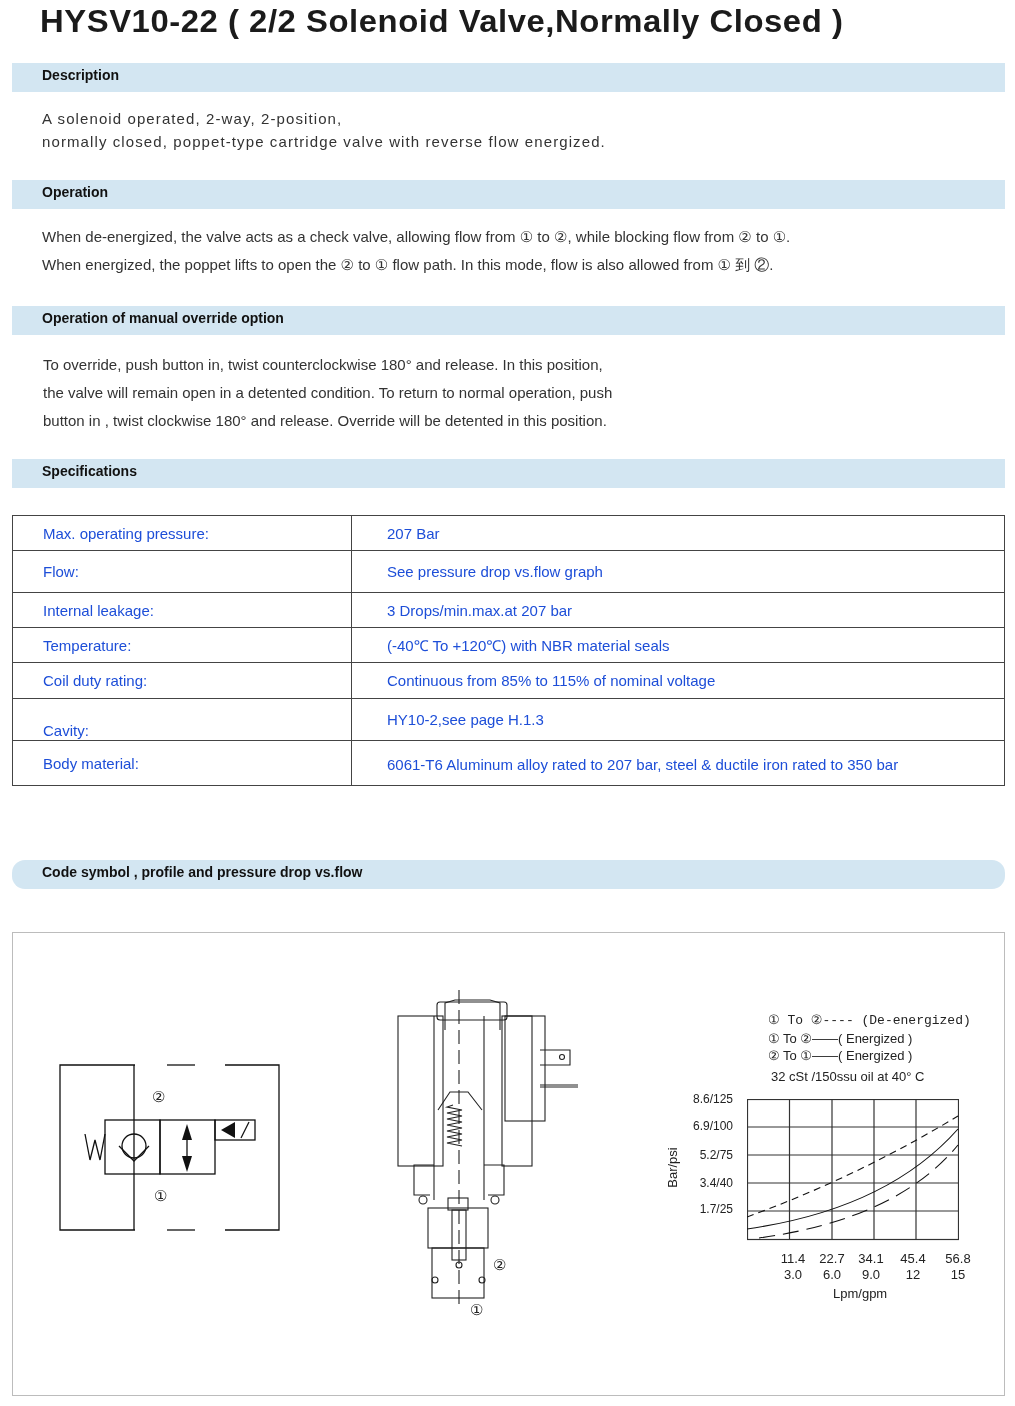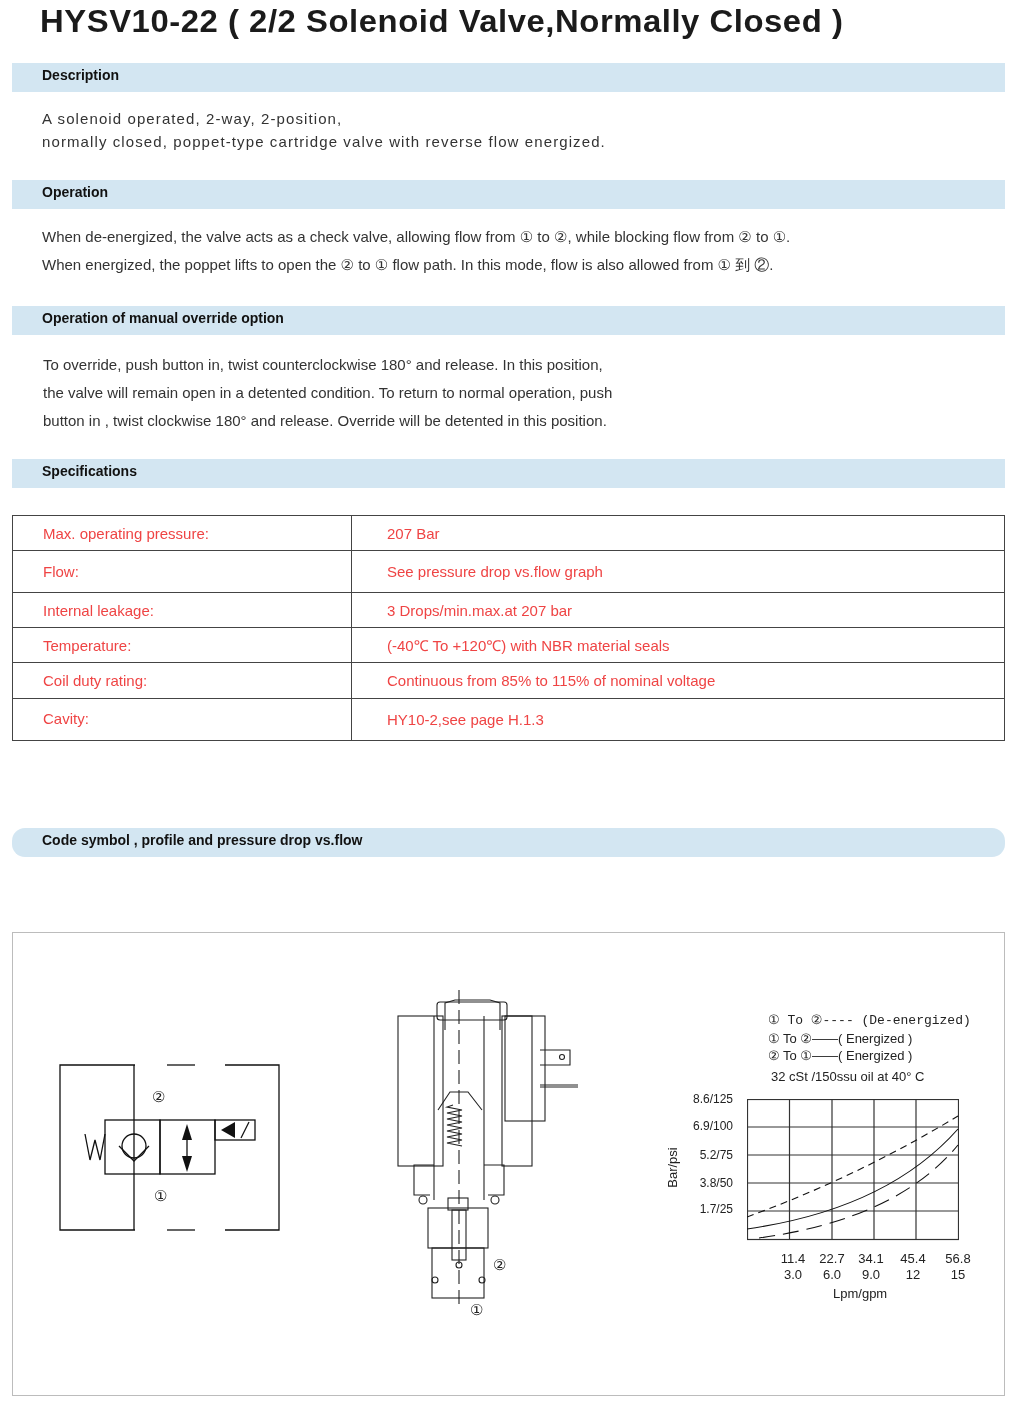--- a/index.html
+++ b/index.html
@@ -3,21 +3,21 @@
 <meta charset="utf-8">
 <style>
   html, body { margin:0; padding:0; background:#ffffff; }
   body { width:1015px; height:1406px; position:relative; overflow:hidden; font-family:"Liberation Sans", sans-serif; color:#222; }
   .title { position:absolute; left:40px; top:4px; font-size:31px; font-weight:bold; letter-spacing:0.5px; color:#1b1b1b; white-space:nowrap; transform:scaleX(1.06); transform-origin:left top; }
   .sec-header { position:absolute; left:12px; width:993px; height:29px; background:#d3e6f2; }
   .sec-header span { position:absolute; left:30px; top:4px; font-size:14px; font-weight:bold; color:#111; white-space:nowrap; }
   .para { position:absolute; left:42px; font-size:15px; color:#333; white-space:nowrap; }
   .desc { letter-spacing:1.1px; }
   .spec-table { position:absolute; left:12px; top:515px; width:993px; border-collapse:collapse; border:1.5px solid #333; }
-  .spec-table td { border:1px solid #444; font-size:15px; color:#ef4444; padding:0; vertical-align:middle; }
+  .spec-table td { border:1px solid #444; font-size:15px; color:#1d4ed8; padding:0; vertical-align:middle; }
   .spec-table td.k { width:339px; padding-left:30px; box-sizing:border-box; }
   .spec-table td.v { padding-left:35px; }
   .frame { position:absolute; left:12px; top:932px; width:991px; height:462px; border:1.5px solid #bcbcbc; }
   .abs { position:absolute; }
   .legend-line { position:absolute; left:768px; font-size:13px; color:#222; white-space:nowrap; }
   .ytick { position:absolute; right:282px; font-size:12px; color:#222; text-align:right; white-space:nowrap; }
   .xtick { position:absolute; font-size:13px; color:#222; text-align:center; width:40px; line-height:16px; }
   .ylabel { position:absolute; left:652px; top:1160px; font-size:13px; transform:rotate(-90deg); transform-origin:center; white-space:nowrap; }
   .xlabel { position:absolute; left:833px; top:1286px; font-size:13px; }
 </style>
@@ -65,27 +65,31 @@
   </tr>
   <tr style="height:35px;">
     <td class="k">Temperature:</td>
     <td class="v">(-40℃ To +120℃) with NBR material seals</td>
   </tr>
   <tr style="height:36px;padding-left:38px;">
     <td class="k">Coil duty rating:</td>
     <td class="v">Continuous from 85% to 115% of nominal voltage</td>
   </tr>
   <tr style="height:42px;">
-    <td class="k" style="vertical-align:top;padding-top:11px;">Cavity:</td>
+    <td class="k" style="vertical-align:top;padding-top:23px;">Cavity:</td>
     <td class="v">HY10-2,see page H.1.3</td>
+  </tr>
+  <tr style="height:45px;">
+    <td class="k" style="vertical-align:top;padding-top:14px;">Body material:</td>
+    <td class="v" style="vertical-align:top;padding-top:15px;">6061-T6 Aluminum alloy rated to 207 bar, steel &amp; ductile iron rated to 350 bar</td>
   </tr>
 </tbody>
   </table>
 
-<div class="sec-header" style="top:828px;border-radius:13px;">
+<div class="sec-header" style="top:860px;border-radius:13px;">
   <span>Code symbol , profile and pressure drop vs.flow</span>
 </div>
 
 <div class="frame"></div>
 
 <svg class="abs" style="left:55px;top:1060px;" width="230" height="175">
   <g stroke="#111" stroke-width="1.3" fill="none">
 
     <polyline points="80,5 5,5 5,170 80,170"></polyline>
     <line x1="112" y1="5" x2="140" y2="5"></line>
@@ -154,21 +158,21 @@
 <div class="abs" style="left:470px;top:1301px;font-size:15px;">①</div>
 
 <div class="legend-line" style="top:1012px;font-family:Liberation Mono, monospace;">① To ②---- (De-energized)</div>
 <div class="legend-line" style="top:1031px;">① To ②——( Energized )</div>
 <div class="legend-line" style="top:1048px;">② To ①——( Energized )</div>
 <div class="legend-line" style="top:1069px;left:771px;">32 cSt /150ssu oil at 40°  C</div>
 
 <div class="ytick" style="top:1092px;">8.6/125</div>
 <div class="ytick" style="top:1119px;">6.9/100</div>
 <div class="ytick" style="top:1148px;">5.2/75</div>
-<div class="ytick" style="top:1176px;">3.8/50</div>
+<div class="ytick" style="top:1176px;">3.4/40</div>
 <div class="ytick" style="top:1202px;">1.7/25</div>
 <div class="ylabel">Bar/psi</div>
 
 <svg class="abs" style="left:747px;top:1099px;" width="212" height="142">
   <g stroke="#333" stroke-width="1.2" fill="none">
     <rect x="0.5" y="0.5" width="211" height="140"></rect>
     <line x1="42.5" y1="0" x2="42.5" y2="141"></line>
     <line x1="85" y1="0" x2="85" y2="141"></line>
     <line x1="127" y1="0" x2="127" y2="141"></line>
     <line x1="169" y1="0" x2="169" y2="141"></line>

